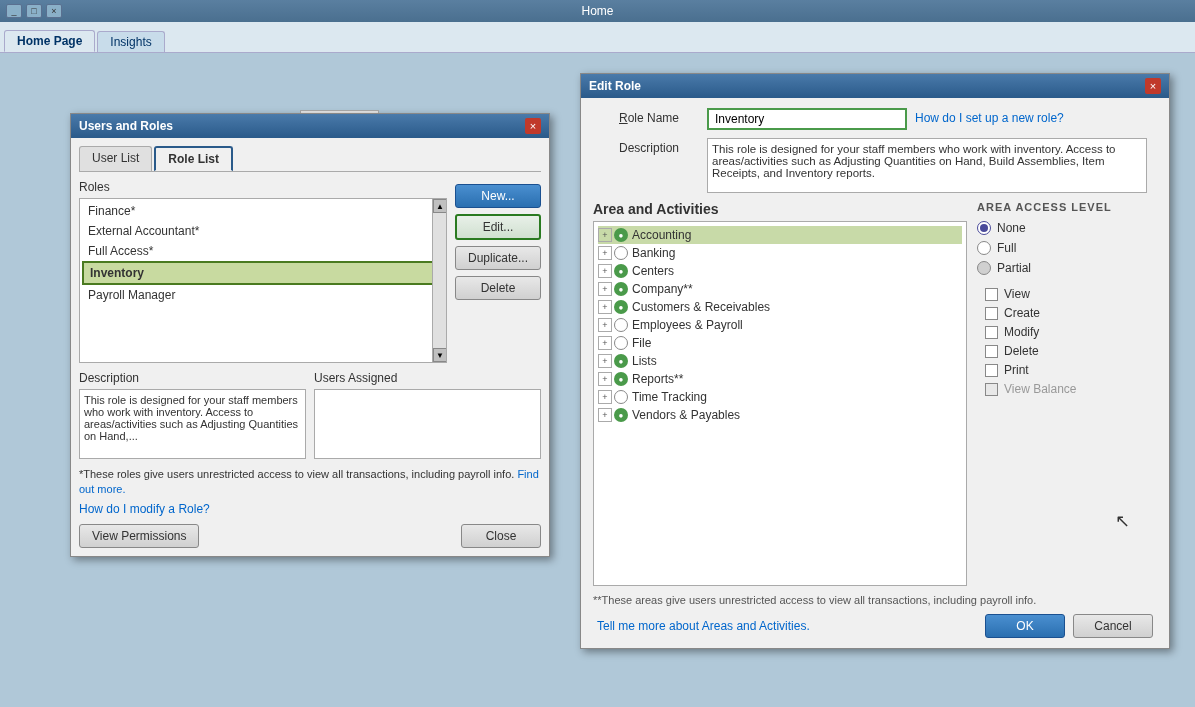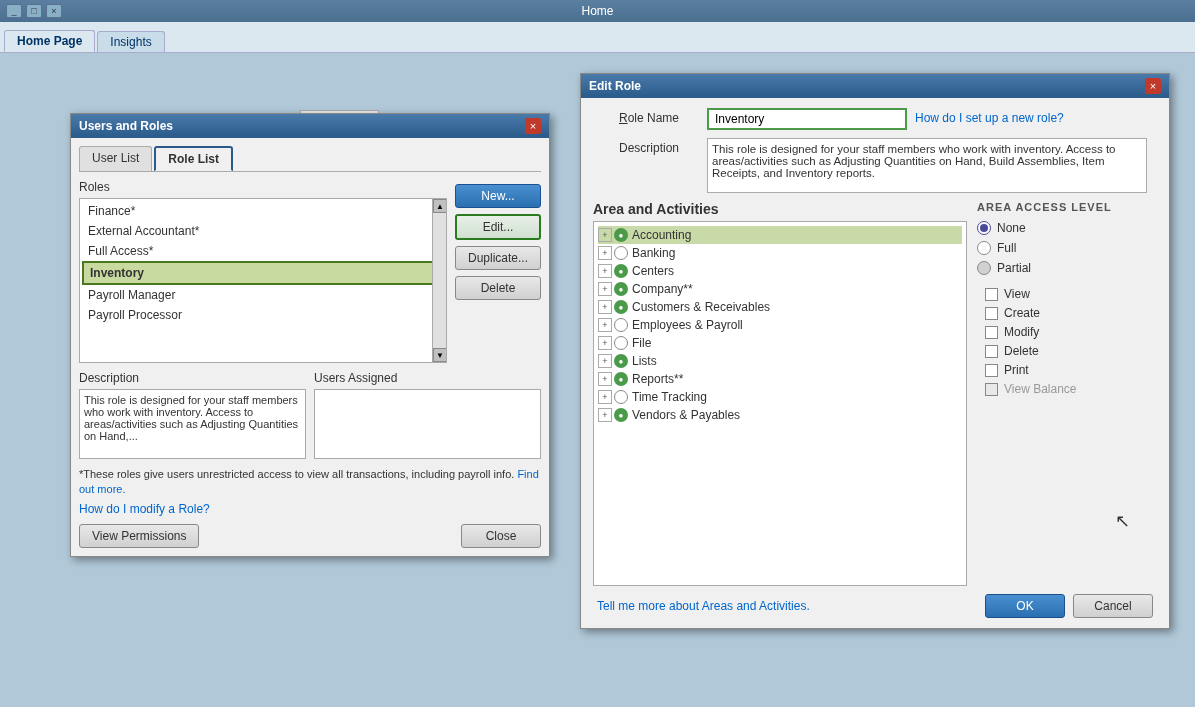--- a/index.html
+++ b/index.html
@@ -581,23 +581,20 @@
                 <span>External Accountant*</span>
               </div>
               <div class="role-item">
                 <span>Full Access*</span>
               </div>
               <div class="role-item selected">
                 <span>Inventory</span>
               </div>
               <div class="role-item">
                 <span>Payroll Manager</span>
-              </div>
-              <div class="role-item">
-                <span>Payroll Processor</span>
               </div>
             </div>
             <div class="scrollbar-area">
               <div class="scroll-up">▲</div>
               <div class="scroll-down" style="position:absolute;bottom:0;">▼</div>
             </div>
           </div>
         </div>
         <div class="roles-buttons">
           <button class="btn primary">New...</button>
@@ -757,20 +754,23 @@
               </div>
               <div class="checkbox-item disabled">
                 <div class="checkbox-box" style="background:#e8e8e8;"></div>
                 <span>View Balance</span>
               </div>
             </div>
           </div>
         </div>
       </div>
 
+      <div class="edit-role-footer">
+        <span>**These areas give users unrestricted access to view all transactions, including payroll info.</span>
+      </div>
 
       <div class="edit-role-actions">
         <a class="link-text">Tell me more about Areas and Activities.</a>
         <div style="display:flex;gap:8px;">
           <button class="btn primary">OK</button>
           <button class="btn">Cancel</button>
         </div>
       </div>
     </div>
   </div>

